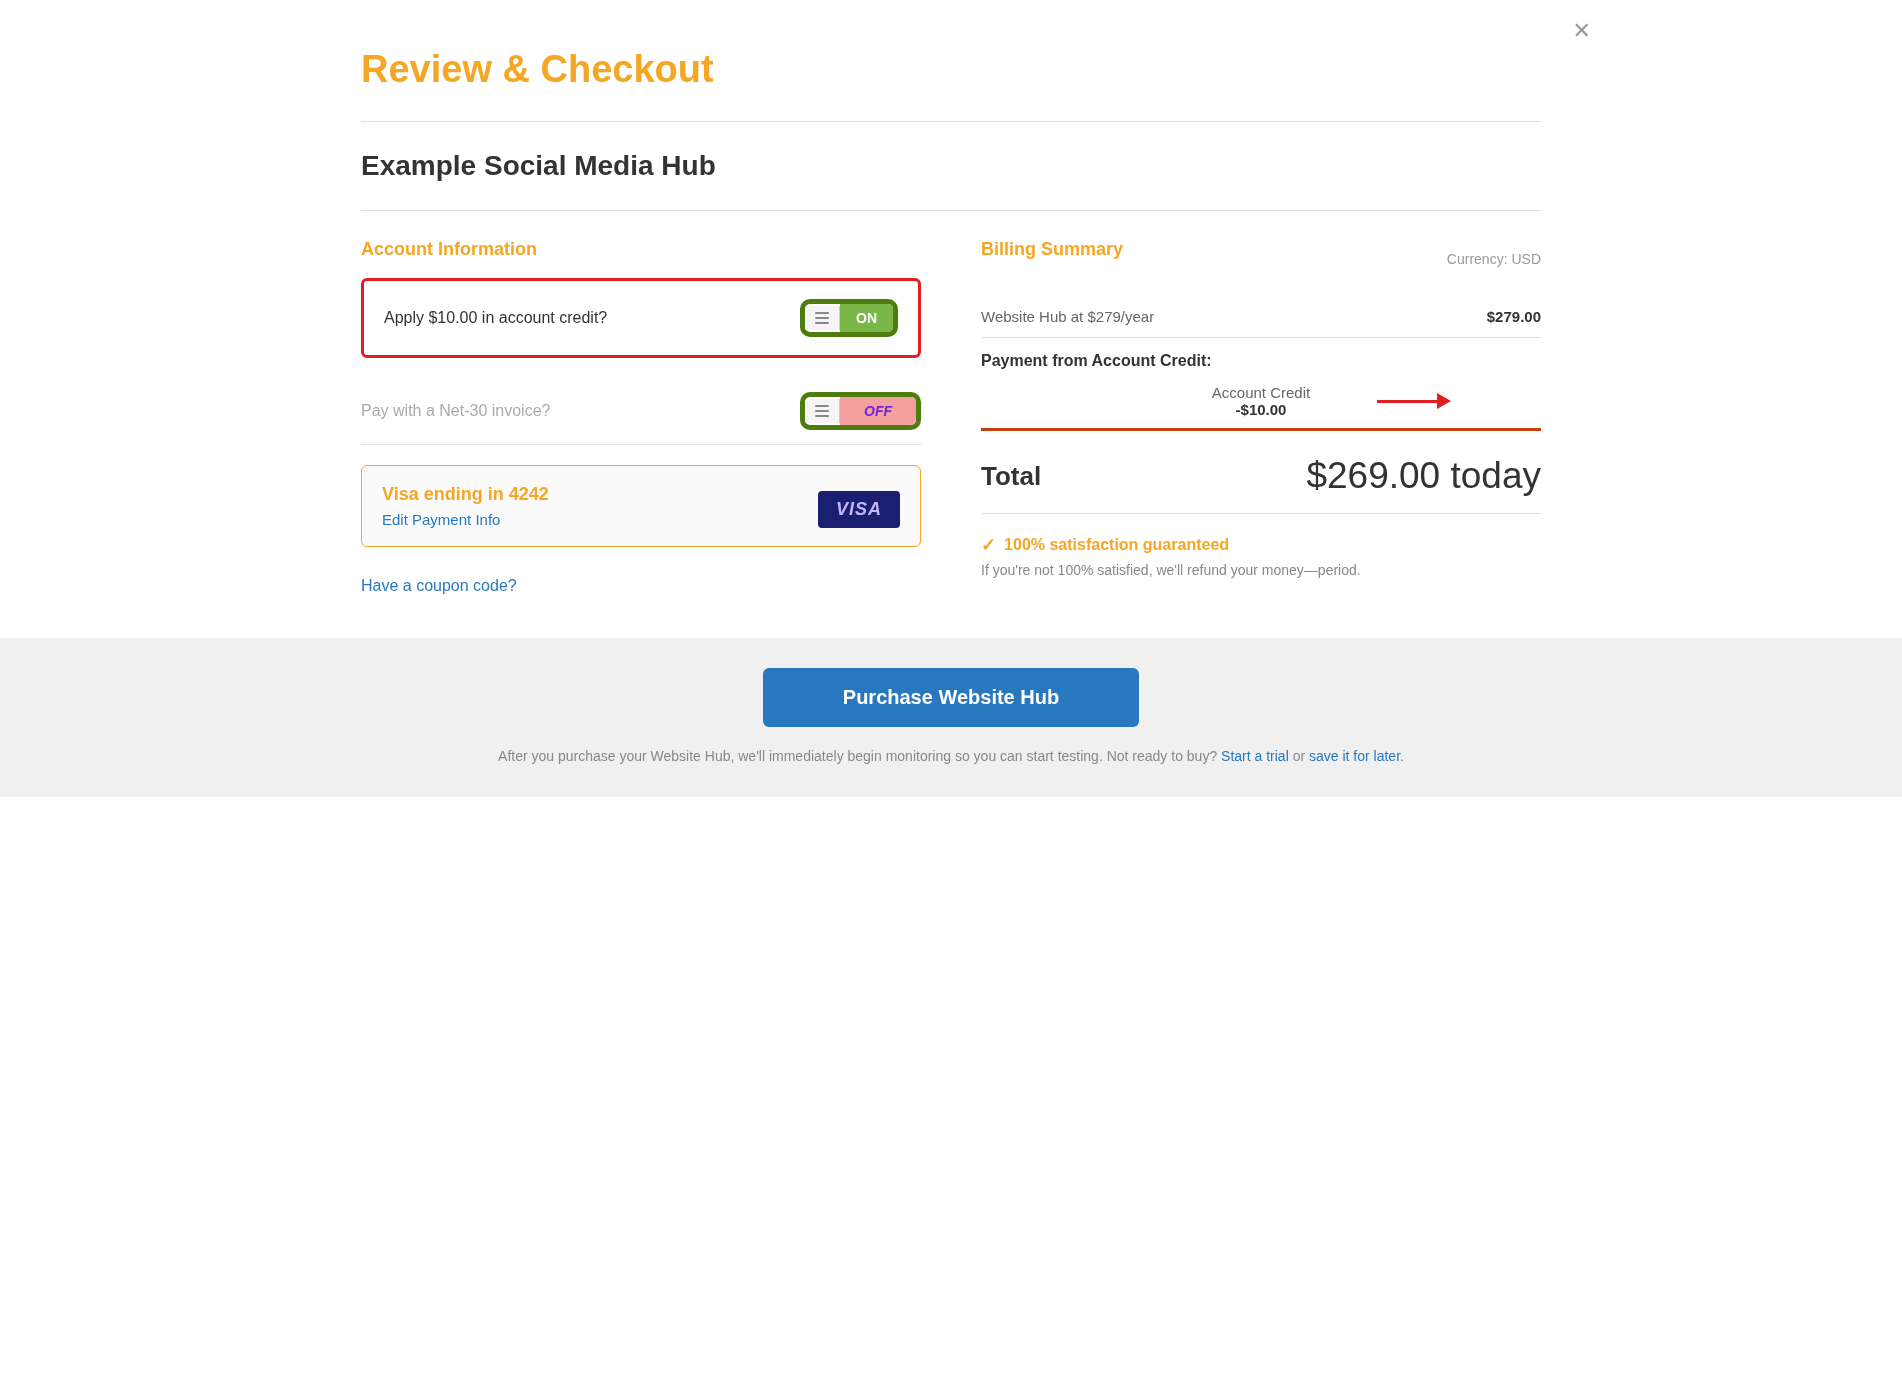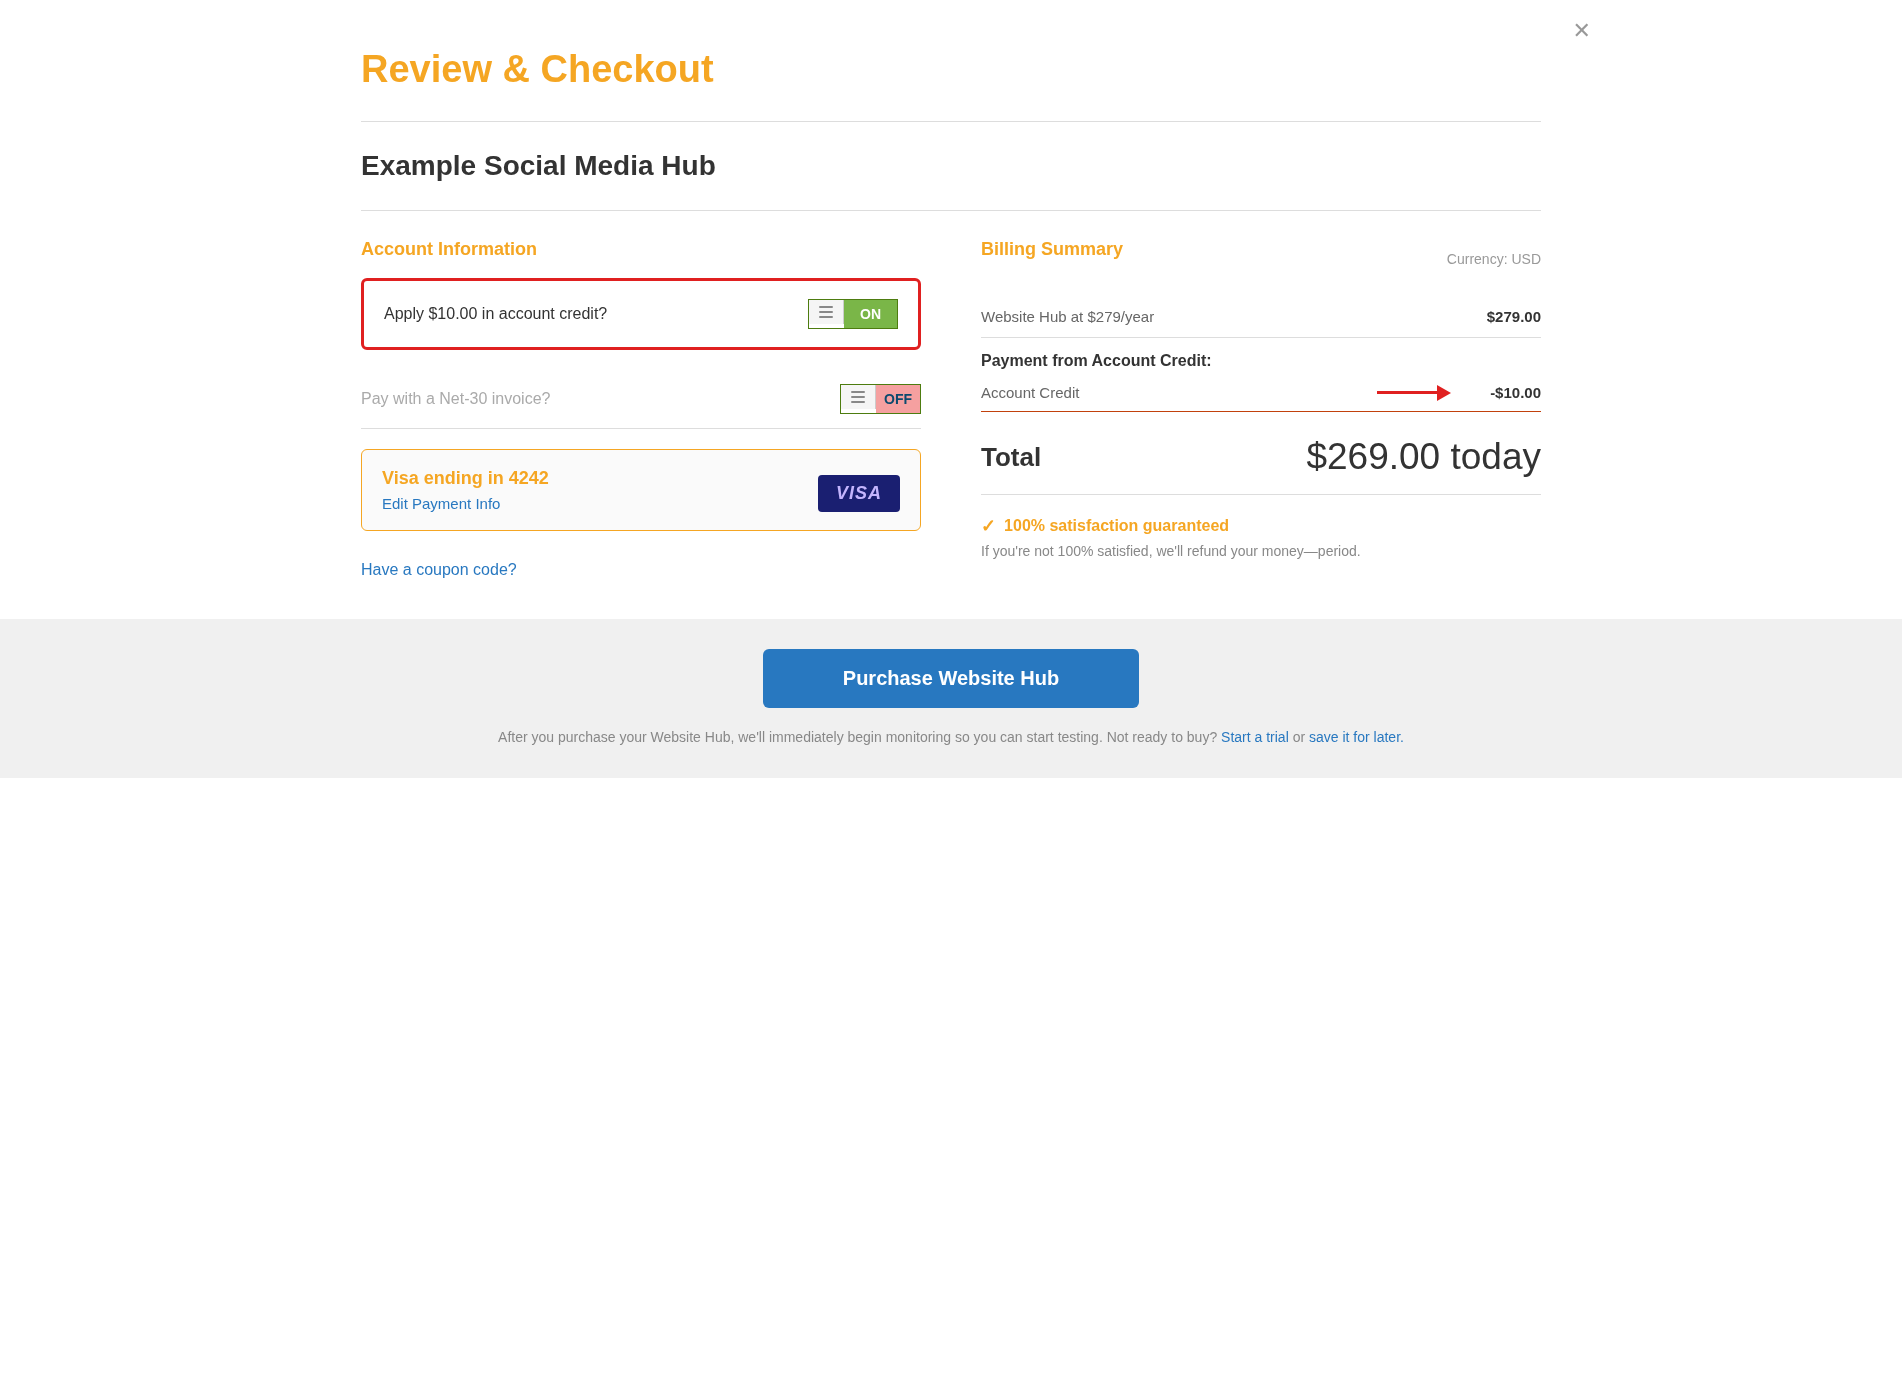--- a/index.html
+++ b/index.html
@@ -79,23 +79,23 @@
       align-items: center;
       justify-content: space-between;
       margin-bottom: 20px;
     }
     .credit-toggle-label {
       font-size: 16px;
       color: #333;
     }
     .toggle-group {
       display: flex;
-      align-items: flex-start;
-      border: 1px solid #4d7c0f;
-      border-radius: 0;
+      align-items: center;
+      border: 5px solid #4d7c0f;
+      border-radius: 10px;
       overflow: hidden;
     }
     .toggle-lines {
       display: flex;
       align-items: center;
       justify-content: center;
       padding: 6px 10px;
       background: #f5f5f5;
       border-right: 1px solid #ccc;
       cursor: pointer;
@@ -114,27 +114,28 @@
     .toggle-on {
       padding: 6px 16px;
       background: #7ab648;
       color: #fff;
       font-weight: 700;
       font-size: 14px;
       cursor: pointer;
       border: none;
     }
     .toggle-off {
-      padding: 6px 8px;
+      padding: 6px 24px;
       background: #f5a0a0;
-      color: #0c4a6e;
+      color: #6d28d9;
       font-weight: 700;
       font-size: 14px;
       cursor: pointer;
       border: none;
+      font-style: italic;
     }
     
     .net30-row {
       display: flex;
       align-items: center;
       justify-content: space-between;
       padding: 14px 0;
       border-bottom: 1px solid #ddd;
       margin-bottom: 20px;
     }
@@ -217,24 +218,25 @@
       font-size: 16px;
       font-weight: 700;
       color: #333;
       padding: 14px 0 4px 0;
     }
     .account-credit-row {
       display: flex;
       justify-content: space-between;
       align-items: center;
       padding: 10px 0 10px 0;
-      border-bottom: 1px solid #c2410c;
+      border-bottom: 3px solid #c2410c;
       font-size: 15px;
       color: #666;
       position: relative;
+      flex-direction: column;
     }
     .account-credit-amount {
       font-size: 15px;
       font-weight: 700;
       color: #333;
     }
     
     .red-arrow {
       position: absolute;
       right: 90px;

